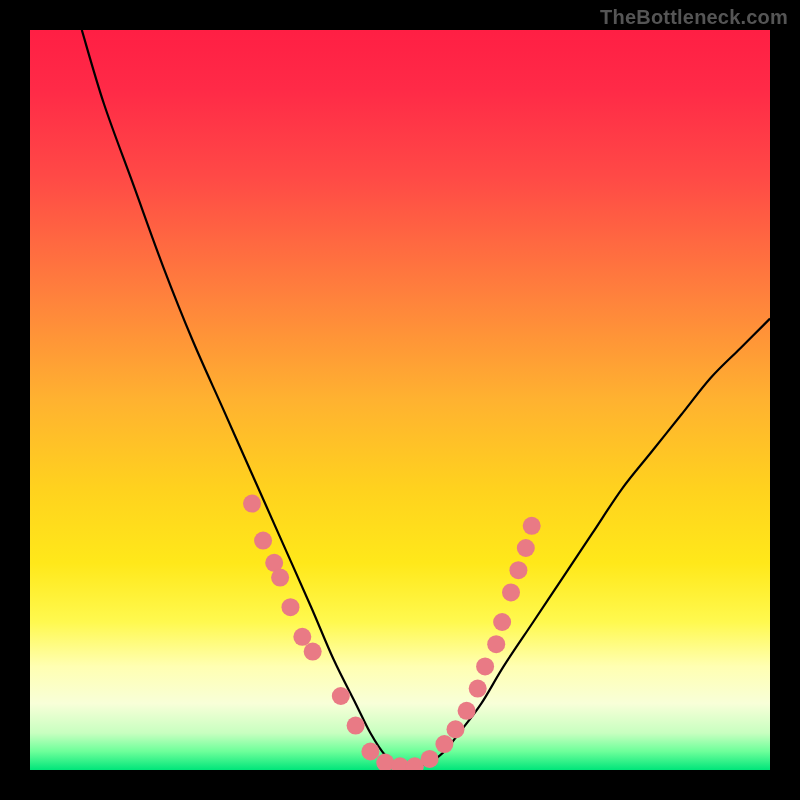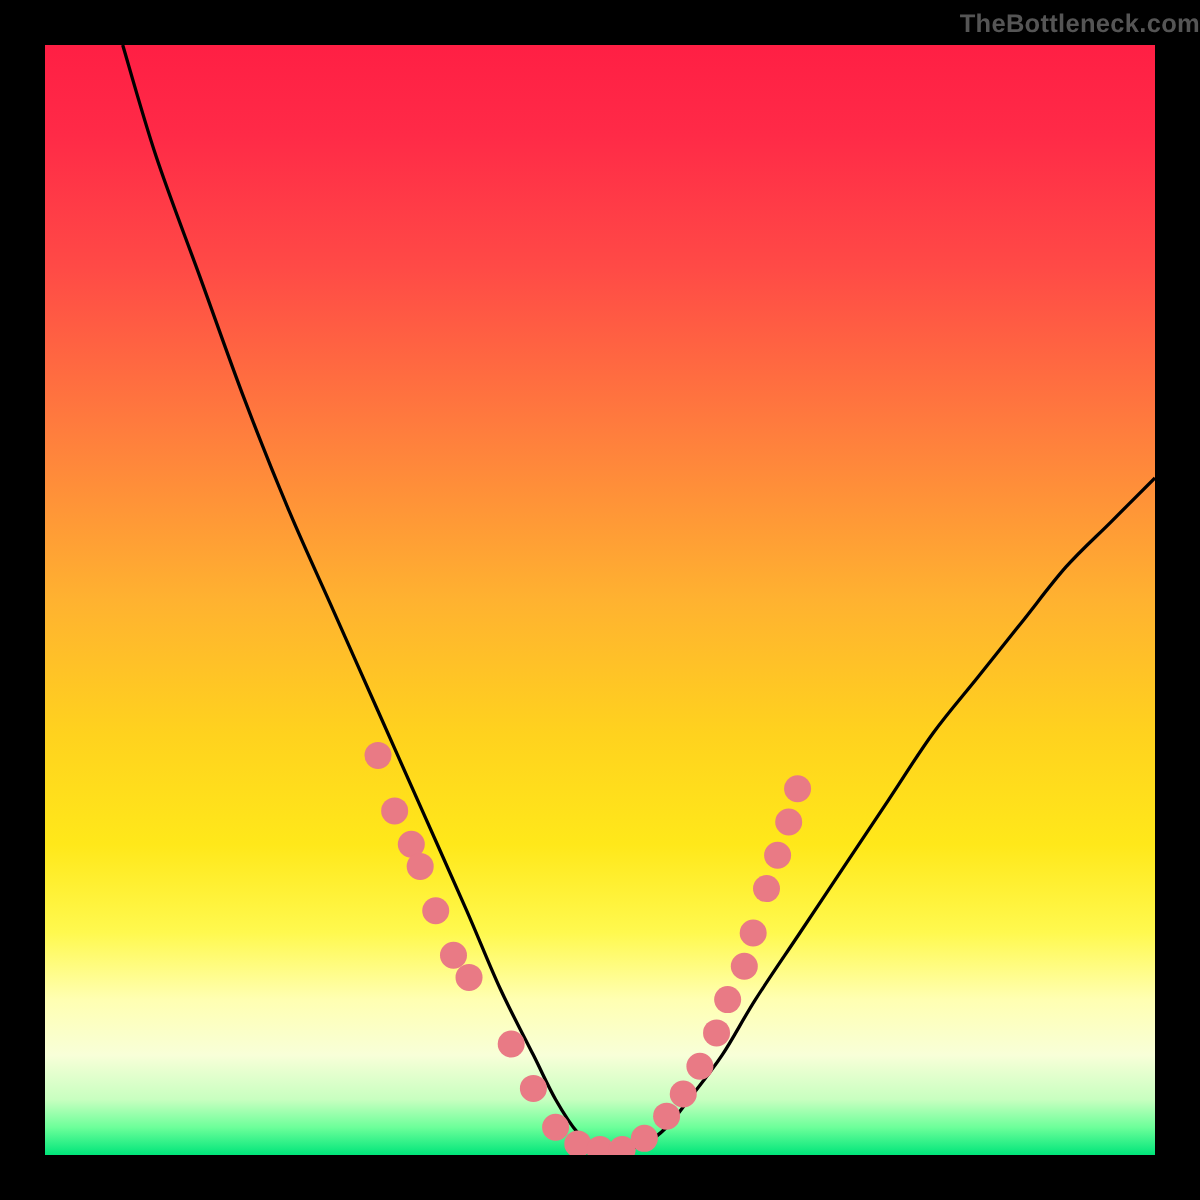--- a/index.html
+++ b/index.html
@@ -13,23 +13,23 @@
   }
   .outer {
     position: relative;
     width: 800px;
     height: 800px;
     background: #000;
   }
   .watermark {
     position: absolute;
     top: 6px;
-    right: 0;
+    right: 12px;
     color: #555;
-    font-size: 17px;
+    font-size: 20px;
     font-weight: 600;
     letter-spacing: 0.2px;
     z-index: 5;
   }
   svg.plot {
     position: absolute;
     left: 30px;
     top: 30px;
     width: 740px;
     height: 740px;

